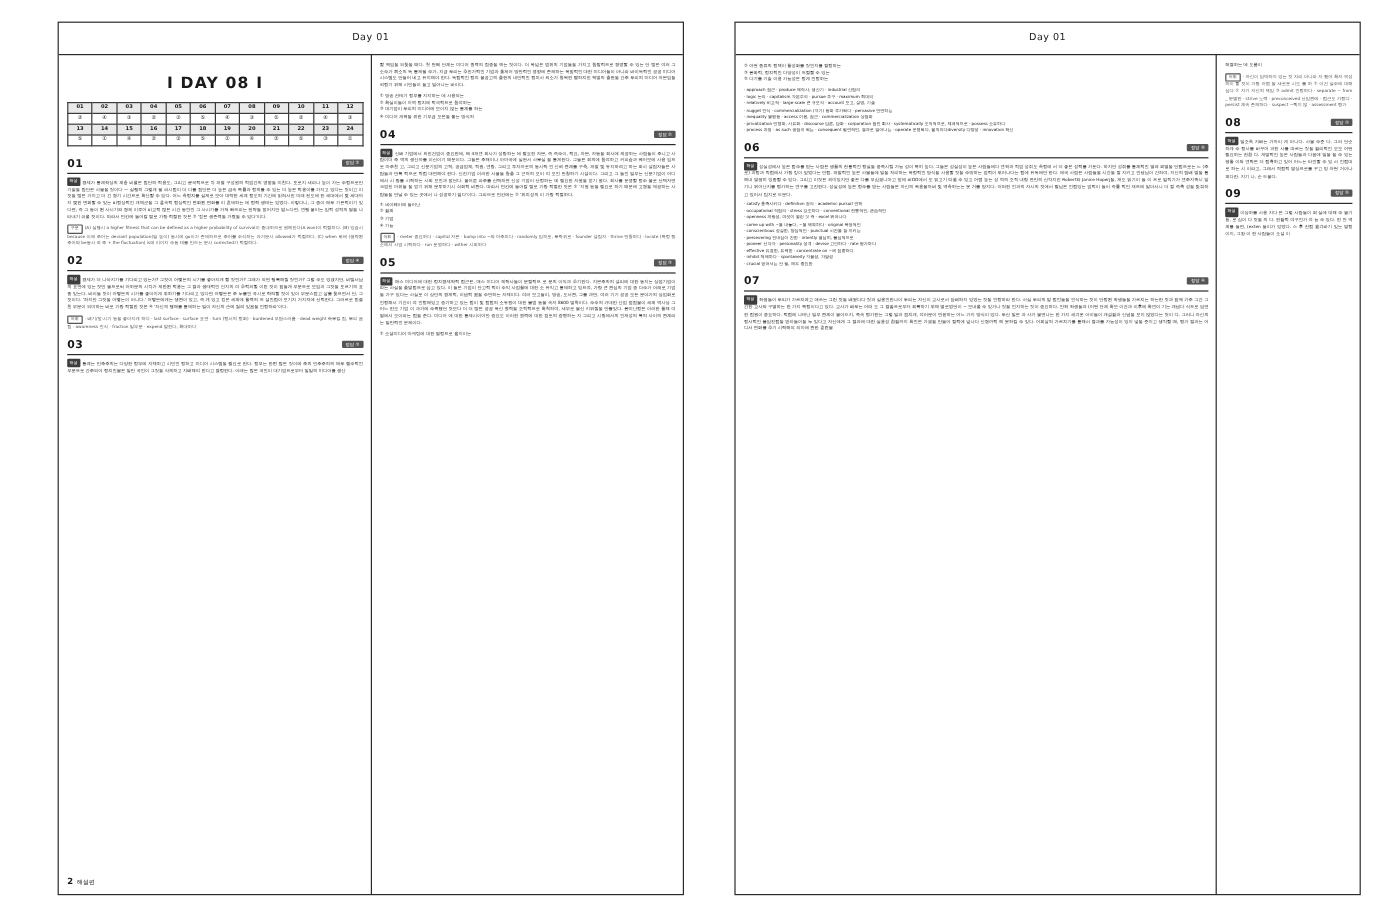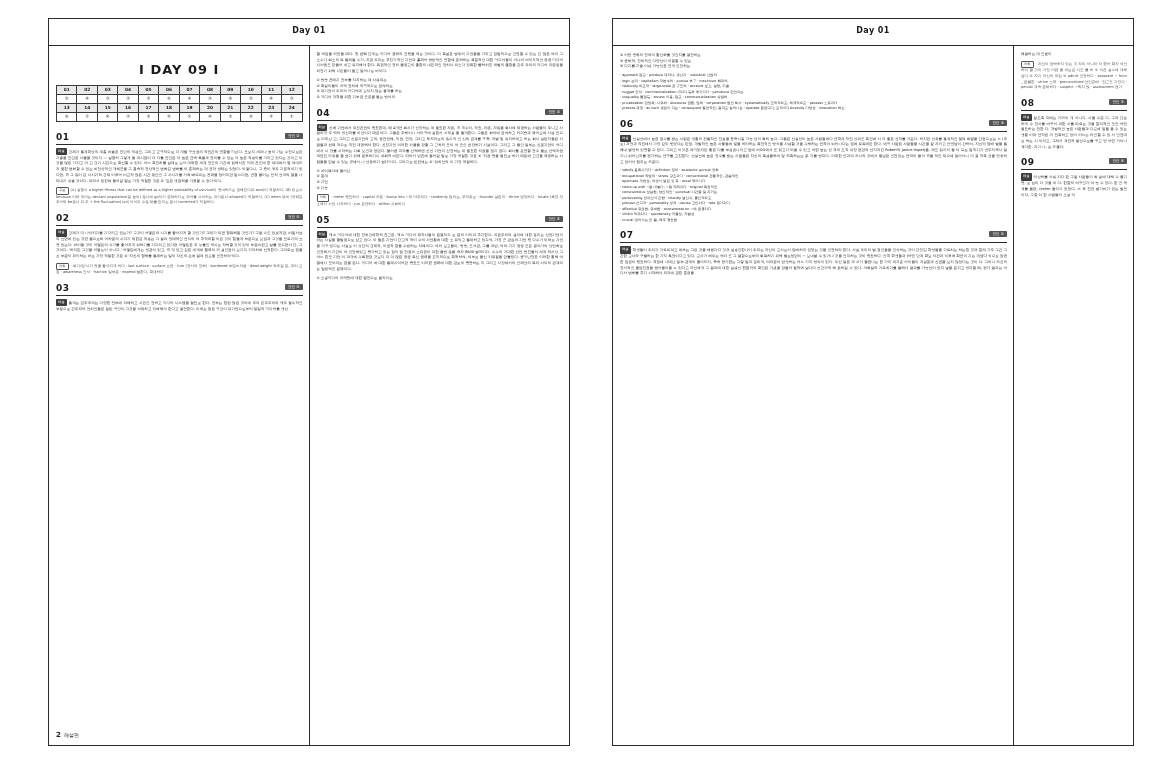--- a/index.html
+++ b/index.html
@@ -2,21 +2,21 @@
 <html><head>
 <meta charset="utf-8">
 <style>
   html,body{margin:0;padding:0;background:#ffffff;}
   body{width:1155px;height:762px;font-family:"DejaVu Sans","Liberation Sans",sans-serif;color:#1a1a1a;overflow:hidden;}
   .page{position:absolute;top:0;left:0;width:1155px;height:762px;}
   .sheet{position:absolute;top:18px;width:520px;height:726px;border:1px solid #2b2b2b;background:#fff;}
   .sheet.left{left:48px;}
   .sheet.right{left:612px;}
   .rhead{position:absolute;top:0;left:0;width:100%;height:26px;border-bottom:1px solid #2b2b2b;}
-  .rhead .t{position:absolute;left:0;right:0;top:7px;text-align:center;font-size:8px;font-weight:bold;letter-spacing:.4px;}
+  .rhead .t{position:absolute;left:0;right:0;top:7px;text-align:center;font-size:8px;font-weight:normal;letter-spacing:.4px;}
   .cols{position:absolute;top:26px;left:0;right:0;bottom:0;display:flex;}
   .col{flex:1 1 0;padding:7px 6px 6px 7px;box-sizing:border-box;overflow:hidden;}
   .col + .col{border-left:1px solid #2b2b2b;}
   .daytitle{font-size:13px;font-weight:bold;letter-spacing:1px;text-align:center;margin:10px 0 8px 0;}
   table.ans{border-collapse:collapse;width:100%;margin-bottom:10px;}
   table.ans td{border:1px solid #3a3a3a;font-size:4.3px;text-align:center;height:8px;line-height:8px;padding:0;}
   table.ans tr.h td{background:#e9e9e9;font-weight:bold;}
   .qnum{font-size:9px;font-weight:bold;letter-spacing:.5px;margin:7px 0 2px 0;position:relative;}
   .qnum .tag{position:absolute;right:0;top:1px;font-size:3.6px;font-weight:normal;color:#fff;background:#555;padding:1px 3px;border-radius:1px;letter-spacing:0;}
   .rule{border:0;border-top:1px solid #9a9a9a;margin:2px 0 3px 0;}
@@ -38,21 +38,21 @@
 
 <div class="page">
 
   <div class="sheet left">
     <div class="rhead">
       <div class="t">Day 01</div>
     </div>
     <div class="cols">
 
       <div class="col">
-        <div class="daytitle">I DAY 09 I</div>
+        <div class="daytitle">I DAY 08 I</div>
         <table class="ans">
           <tbody>
               <tr class="h">
             <td>01</td>
             <td>02</td>
             <td>03</td>
             <td>04</td>
             <td>05</td>
             <td>06</td>
             <td>07</td>

